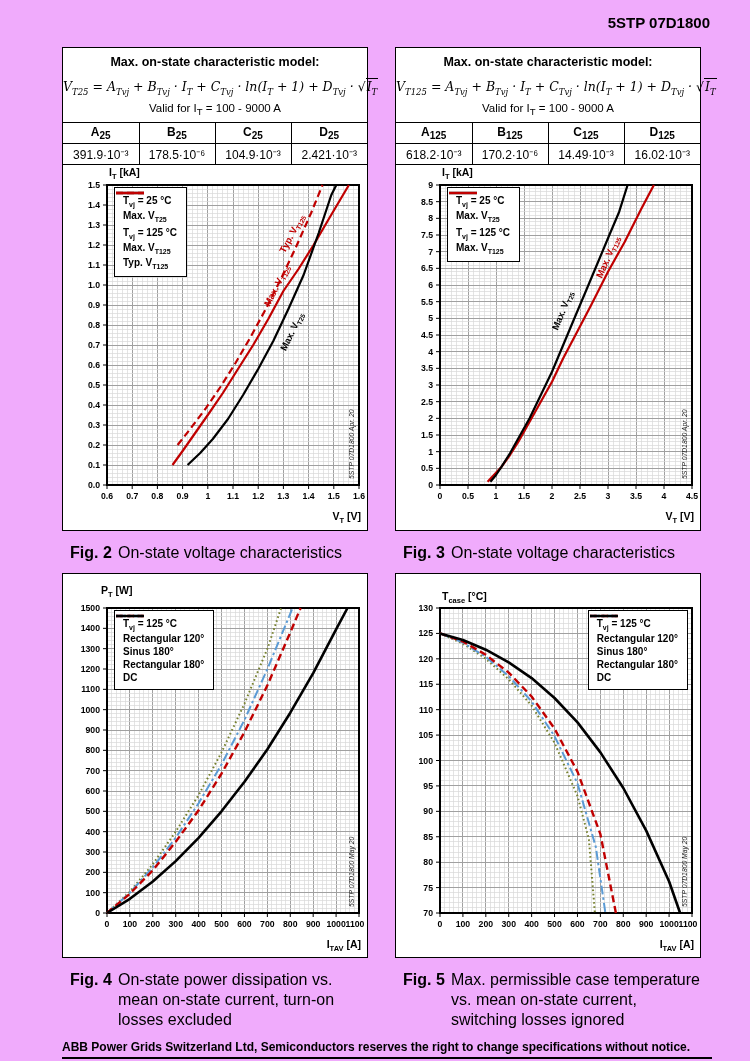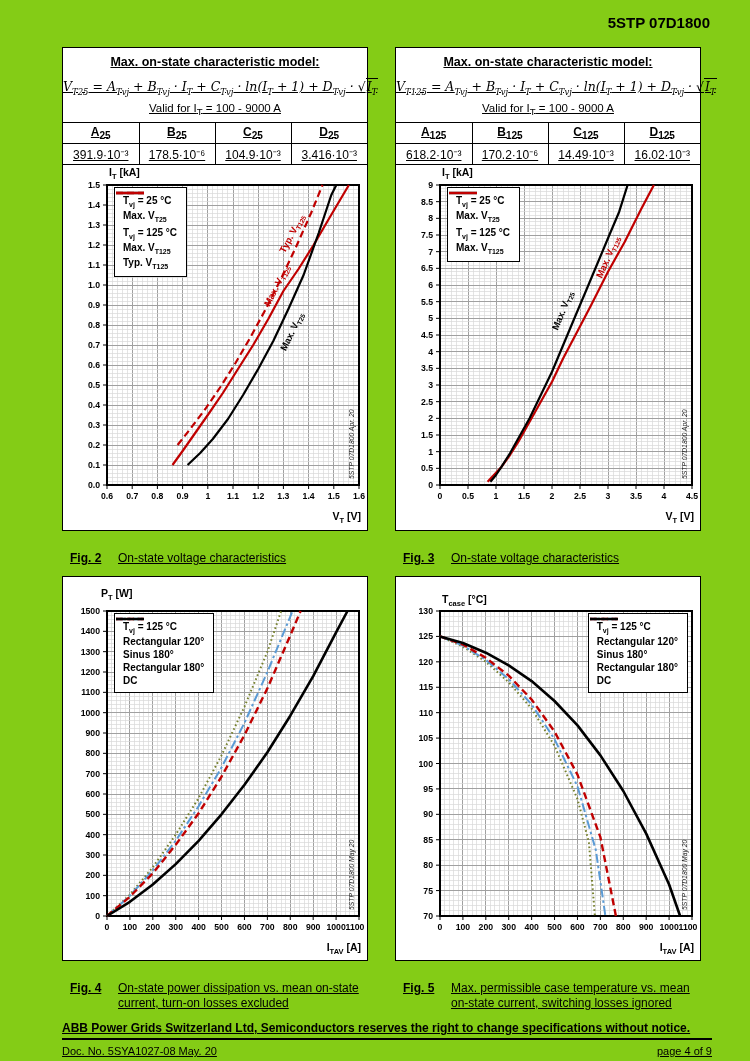--- a/index.html
+++ b/index.html
@@ -1,17 +1,17 @@
 <!DOCTYPE html>
 <html><head>
 <meta charset="utf-8">
 <style>
   html,body{margin:0;padding:0;background:#fff;}
-  .page{position:relative;width:750px;height:1061px;background:#84cc16;
-        font-family:"Liberation Sans",sans-serif;color:#000;overflow:hidden;text-decoration:underline;}
+  .page{position:relative;width:750px;height:1061px;background:#f0abfc;
+        font-family:"Liberation Sans",sans-serif;color:#000;overflow:hidden;}
   .hdr{position:absolute;top:14px;right:40px;font-size:15px;font-weight:bold;}
   .grid{display:grid;grid-template-columns:306px 306px;column-gap:27px;margin-left:62px;}
   .row1{margin-top:47px;}
   .row2{margin-top:10px;}
   .box{border:1.4px solid #000;background:#fff;box-sizing:border-box;}
   .box-top{height:484px;}
   .box-bot{height:385px;}
   .model-title{font-size:12.5px;font-weight:bold;text-align:center;padding-top:7px;height:17px;}
   .model-formula{font-family:"DejaVu Serif",serif;font-style:italic;font-size:12.5px;
                  text-align:center;height:30px;line-height:30px;white-space:nowrap;}
@@ -30,21 +30,21 @@
   .ca-bot{height:383px;}
   .chart-area svg{position:absolute;left:0;top:0;}
   .ylab,.xlab{position:absolute;font-size:10.5px;font-weight:bold;white-space:nowrap;margin-left:28px;}
   .ylab sub,.xlab sub{font-size:7.5px;}
   .legend{position:absolute;background:#fff;border:1.2px solid #000;padding:4px 9px 5px 8px;
           font-size:10px;font-weight:bold;line-height:1.3;z-index:2;}
   .leg-row{display:flex;align-items:center;gap:6px;white-space:nowrap;}
   .leg-row sub{font-size:7px;}
   .leg-head{margin-top:2px;}
   .leg-samp{flex:0 0 30px;}
-  .caption{display:flex;margin-top:20px;padding-left:8px;font-size:12px;line-height:1.25;}
+  .caption{display:flex;margin-top:12px;padding-left:8px;font-size:16px;line-height:1.25;}
   .caption .fig-lab{font-weight:bold;flex:0 0 48px;}
   .caption .fig-txt{flex:1;}
   .footer{margin-left:62px;width:650px;margin-top:10px;}
   .footer-note{font-size:12px;font-weight:bold;border-bottom:2px solid #000;padding-bottom:3px;}
   .footer-row{display:flex;justify-content:space-between;font-size:11px;margin-top:5px;}
 </style>
 </head>
 <body>
 
 <div class="page">
@@ -63,21 +63,21 @@
               <tr>
             <th>A<sub>25</sub></th>
             <th>B<sub>25</sub></th>
             <th>C<sub>25</sub></th>
             <th>D<sub>25</sub></th>
           </tr>
           <tr>
             <td>391.9·10⁻³</td>
             <td>178.5·10⁻⁶</td>
             <td>104.9·10⁻³</td>
-            <td>3.416·10⁻³</td>
+            <td>2.421·10⁻³</td>
           </tr>
         </tbody>
           </table>
         <div class="chart-area ca-top">
             <svg width="304" height="364">
               <rect x="44" y="20" width="252" height="300" fill="#fff"></rect>
               <line x1="49.04" y1="20" x2="49.04" y2="320" stroke="#d9d9d9" stroke-width="0.7" shape-rendering="crispEdges"></line>
               <line x1="54.08" y1="20" x2="54.08" y2="320" stroke="#d9d9d9" stroke-width="0.7" shape-rendering="crispEdges"></line>
               <line x1="59.12" y1="20" x2="59.12" y2="320" stroke="#d9d9d9" stroke-width="0.7" shape-rendering="crispEdges"></line>
               <line x1="64.16" y1="20" x2="64.16" y2="320" stroke="#d9d9d9" stroke-width="0.7" shape-rendering="crispEdges"></line>

